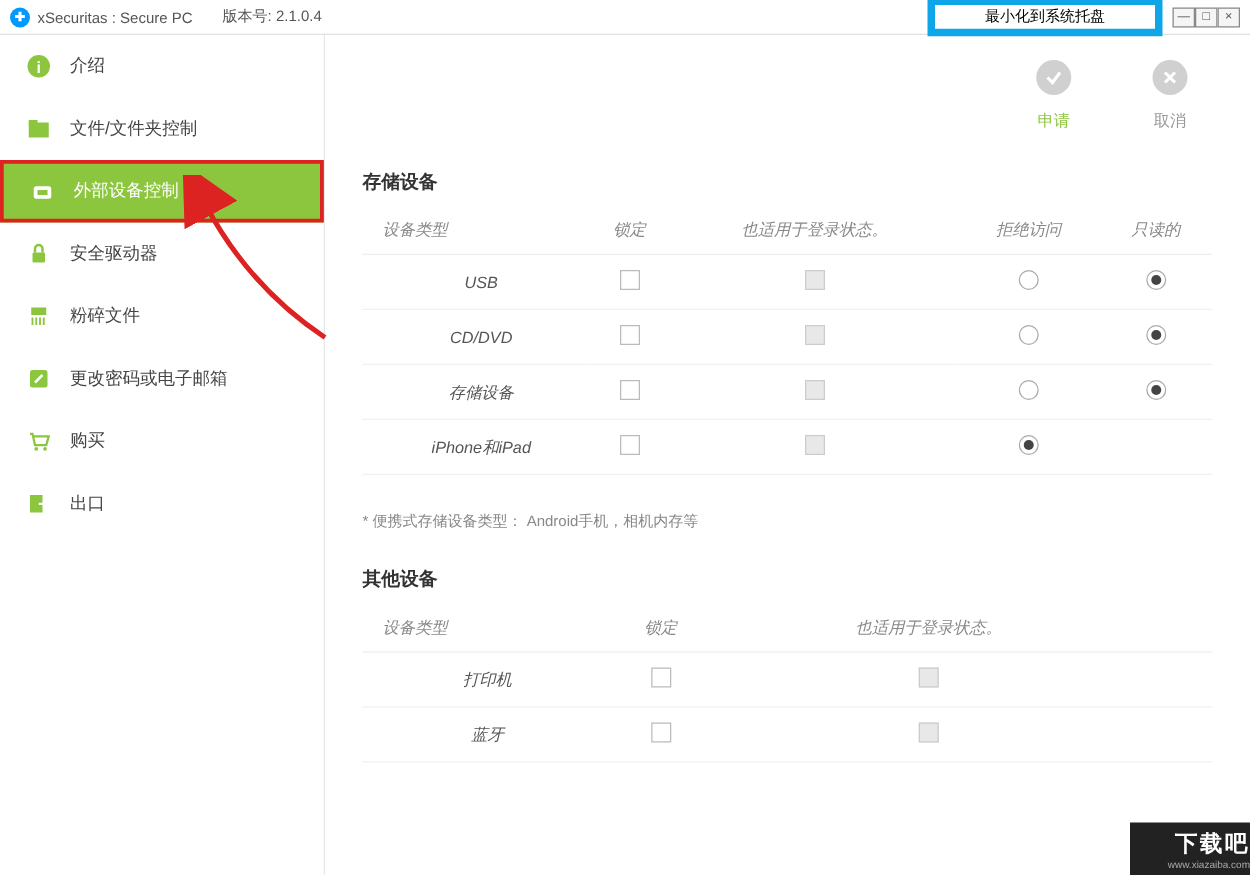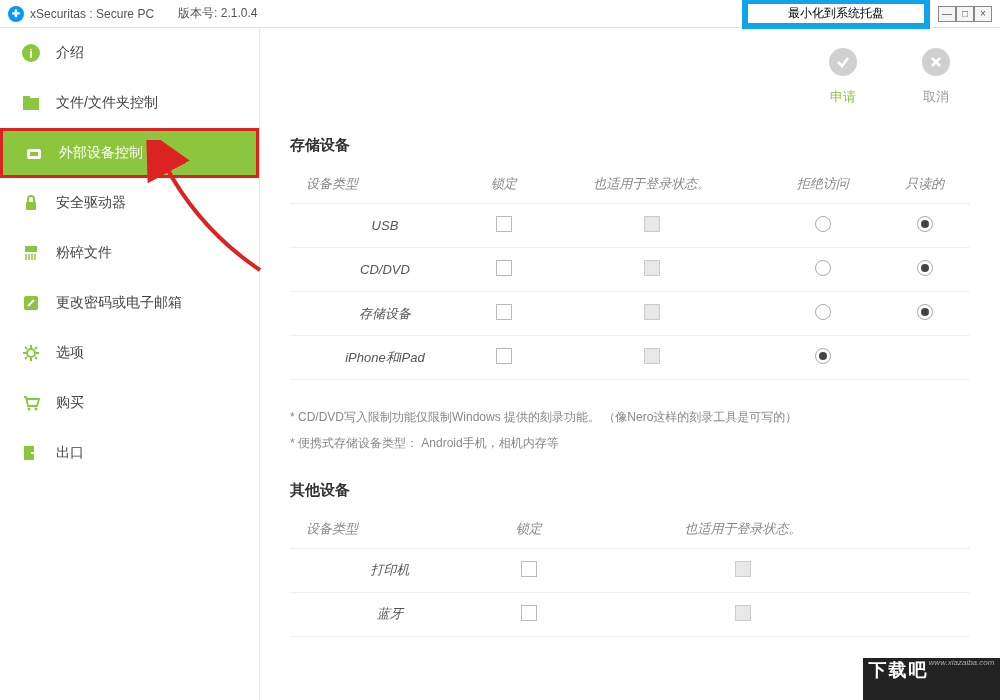--- a/index.html
+++ b/index.html
@@ -40,23 +40,23 @@
     
     .checkbox { width: 16px; height: 16px; border: 1px solid #bbb; display: inline-block; background: #fff; cursor: pointer; }
     .checkbox.disabled { background: #e8e8e8; border-color: #ccc; }
     .radio { width: 16px; height: 16px; border: 1px solid #aaa; border-radius: 50%; display: inline-block; background: #fff; cursor: pointer; position: relative; }
     .radio.selected::after { content: ''; position: absolute; top: 3px; left: 3px; width: 8px; height: 8px; background: #444; border-radius: 50%; }
     
     .notes { margin: 24px 0; font-size: 12px; color: #888; line-height: 2.2; }
     
     .arrow-svg { position: absolute; top: 140px; left: 120px; pointer-events: none; z-index: 100; }
     
-    .watermark { position: absolute; bottom: 0; right: 0; width: 137px; height: 42px; background: #222; color: #fff; display: flex; flex-direction: row; align-items: flex-start; justify-content: center; font-size: 11px; }
+    .watermark { position: absolute; bottom: 0; right: 0; width: 96px; height: 42px; background: #222; color: #fff; display: flex; flex-direction: column; align-items: flex-end; justify-content: center; font-size: 11px; }
     .watermark .big { font-size: 18px; font-weight: bold; letter-spacing: 2px; }
-    .watermark .url { font-size: 8px; color: #aaa; font-style: italic; }
+    .watermark .url { font-size: 8px; color: #aaa; }
   </style>
 </head>
 <body>
 
 <div class="titlebar">
   <span class="logo">✚</span>
   <span>xSecuritas : Secure PC</span>
   <span class="version">
     <span>版本号:</span>
     <span>2.1.0.4</span>
@@ -121,38 +121,20 @@
       <span>粉碎文件</span>
     </div>
     <div class="sidebar-item">
       <span class="icon">
           <svg width="20" height="20">
             <rect x="3" y="3" width="14" height="14" rx="2" fill="#8cc63f"></rect>
             <path d="M7 13 L13 7" stroke="#fff" stroke-width="2"></path>
           </svg>
         </span>
       <span>更改密码或电子邮箱</span>
-    </div>
-    <div class="sidebar-item">
-      <span class="icon">
-          <svg width="20" height="20">
-            <circle cx="10" cy="10" r="4" fill="none" stroke="#8cc63f" stroke-width="2"></circle>
-            <g stroke="#8cc63f" stroke-width="2">
-              <line x1="10" y1="2" x2="10" y2="5"></line>
-              <line x1="10" y1="15" x2="10" y2="18"></line>
-              <line x1="2" y1="10" x2="5" y2="10"></line>
-              <line x1="15" y1="10" x2="18" y2="10"></line>
-              <line x1="4" y1="4" x2="6" y2="6"></line>
-              <line x1="14" y1="14" x2="16" y2="16"></line>
-              <line x1="4" y1="16" x2="6" y2="14"></line>
-              <line x1="14" y1="6" x2="16" y2="4"></line>
-            </g>
-          </svg>
-        </span>
-      <span>选项</span>
     </div>
     <div class="sidebar-item">
       <span class="icon">
           <svg width="20" height="20">
             <path d="M3 4 L5 4 L7 13 L16 13 L18 6 L6 6" stroke="#8cc63f" stroke-width="1.8" fill="none"></path>
             <circle cx="8" cy="16" r="1.5" fill="#8cc63f"></circle>
             <circle cx="15" cy="16" r="1.5" fill="#8cc63f"></circle>
           </svg>
         </span>
       <span>购买</span>
@@ -225,21 +207,20 @@
           <td>iPhone和iPad</td>
           <td><span class="checkbox"></span></td>
           <td><span class="checkbox disabled"></span></td>
           <td><span class="radio selected"></span></td>
           <td></td>
         </tr>
       </tbody>
     </table>
 
     <div class="notes">
-      <div>* CD/DVD写入限制功能仅限制Windows 提供的刻录功能。 （像Nero这样的刻录工具是可写的）</div>
       <div>* 便携式存储设备类型： Android手机，相机内存等</div>
     </div>
 
     <div class="section-title">其他设备</div>
     <table class="device-table">
       <thead>
           <tr>
         <th>设备类型</th>
         <th>锁定</th>
         <th>也适用于登录状态。</th>

